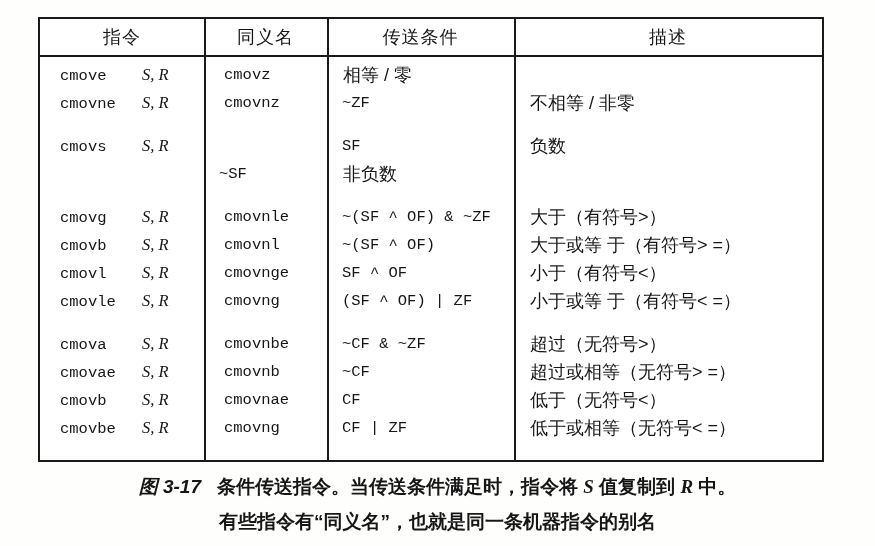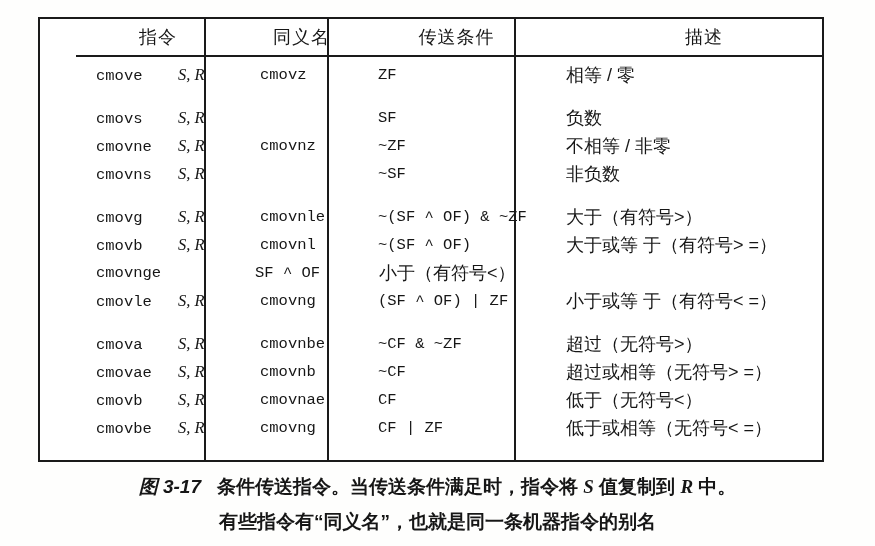--- a/index.html
+++ b/index.html
@@ -10,21 +10,20 @@
     color:#161616;
     font-family:"Liberation Sans",sans-serif;
     overflow:hidden;
   }
   .ftable{
     position:absolute;left:38px;top:17px;
     width:786px;height:445px;
     box-sizing:border-box;
     border:2px solid #1a1a1a;
     background:#ffffff;
-    padding-left:36px;
   }
   .vline{position:absolute;top:0;bottom:0;width:2px;background:#1a1a1a;}
   .vl1{left:164px}
   .vl2{left:287px}
   .vl3{left:474px}
   .thead{
     display:grid;grid-template-columns:164px 123px 187px 308px;
     height:36px;align-items:center;text-align:center;
     border-bottom:2px solid #1a1a1a;
     font-size:18px;letter-spacing:1px;
@@ -65,60 +64,59 @@
       <div class="hcell">同义名</div>
       <div class="hcell">传送条件</div>
       <div class="hcell">描述</div>
     </div>
 
     <div class="tbody">
 
       <div class="trow">
         <div class="cell c-instr"><span class="mono iname">cmove</span><span class="operands">S, R</span></div>
         <div class="cell c-syn mono">cmovz</div>
-        <div class="cell c-cond mono">ZF</div>
         <div class="cell c-desc">相等 / 零</div>
+      </div>
+
+      <div class="trow">
+        <div class="cell c-instr"><span class="mono iname">cmovne</span><span class="operands">S, R</span></div>
+        <div class="cell c-syn mono">cmovnz</div>
+        <div class="cell c-cond mono">~ZF</div>
+        <div class="cell c-desc">不相等 / 非零</div>
       </div>
 
       <div class="trow gap">
         <div class="cell c-instr"><span class="mono iname">cmovs</span><span class="operands">S, R</span></div>
         <div class="cell c-syn mono"></div>
         <div class="cell c-cond mono">SF</div>
         <div class="cell c-desc">负数</div>
       </div>
 
       <div class="trow">
-        <div class="cell c-instr"><span class="mono iname">cmovne</span><span class="operands">S, R</span></div>
-        <div class="cell c-syn mono">cmovnz</div>
-        <div class="cell c-cond mono">~ZF</div>
-        <div class="cell c-desc">不相等 / 非零</div>
-      </div>
-
-      <div class="trow">
-        <div class="cell c-instr"><span class="mono iname">cmovns</span><span class="operands">S, R</span></div>
         <div class="cell c-syn mono"></div>
         <div class="cell c-cond mono">~SF</div>
         <div class="cell c-desc">非负数</div>
       </div>
 
       <div class="trow gap">
         <div class="cell c-instr"><span class="mono iname">cmovg</span><span class="operands">S, R</span></div>
         <div class="cell c-syn mono">cmovnle</div>
         <div class="cell c-cond mono">~(SF ^ OF) &amp; ~ZF</div>
         <div class="cell c-desc">大于（有符号&gt;）</div>
       </div>
 
       <div class="trow">
         <div class="cell c-instr"><span class="mono iname">cmovb</span><span class="operands">S, R</span></div>
         <div class="cell c-syn mono">cmovnl</div>
         <div class="cell c-cond mono">~(SF ^ OF)</div>
         <div class="cell c-desc">大于或等 于（有符号&gt; =）</div>
       </div>
 
       <div class="trow">
+        <div class="cell c-instr"><span class="mono iname">cmovl</span><span class="operands">S, R</span></div>
         <div class="cell c-syn mono">cmovnge</div>
         <div class="cell c-cond mono">SF ^ OF</div>
         <div class="cell c-desc">小于（有符号&lt;）</div>
       </div>
 
       <div class="trow">
         <div class="cell c-instr"><span class="mono iname">cmovle</span><span class="operands">S, R</span></div>
         <div class="cell c-syn mono">cmovng</div>
         <div class="cell c-cond mono">(SF ^ OF) | ZF</div>
         <div class="cell c-desc">小于或等 于（有符号&lt; =）</div>

